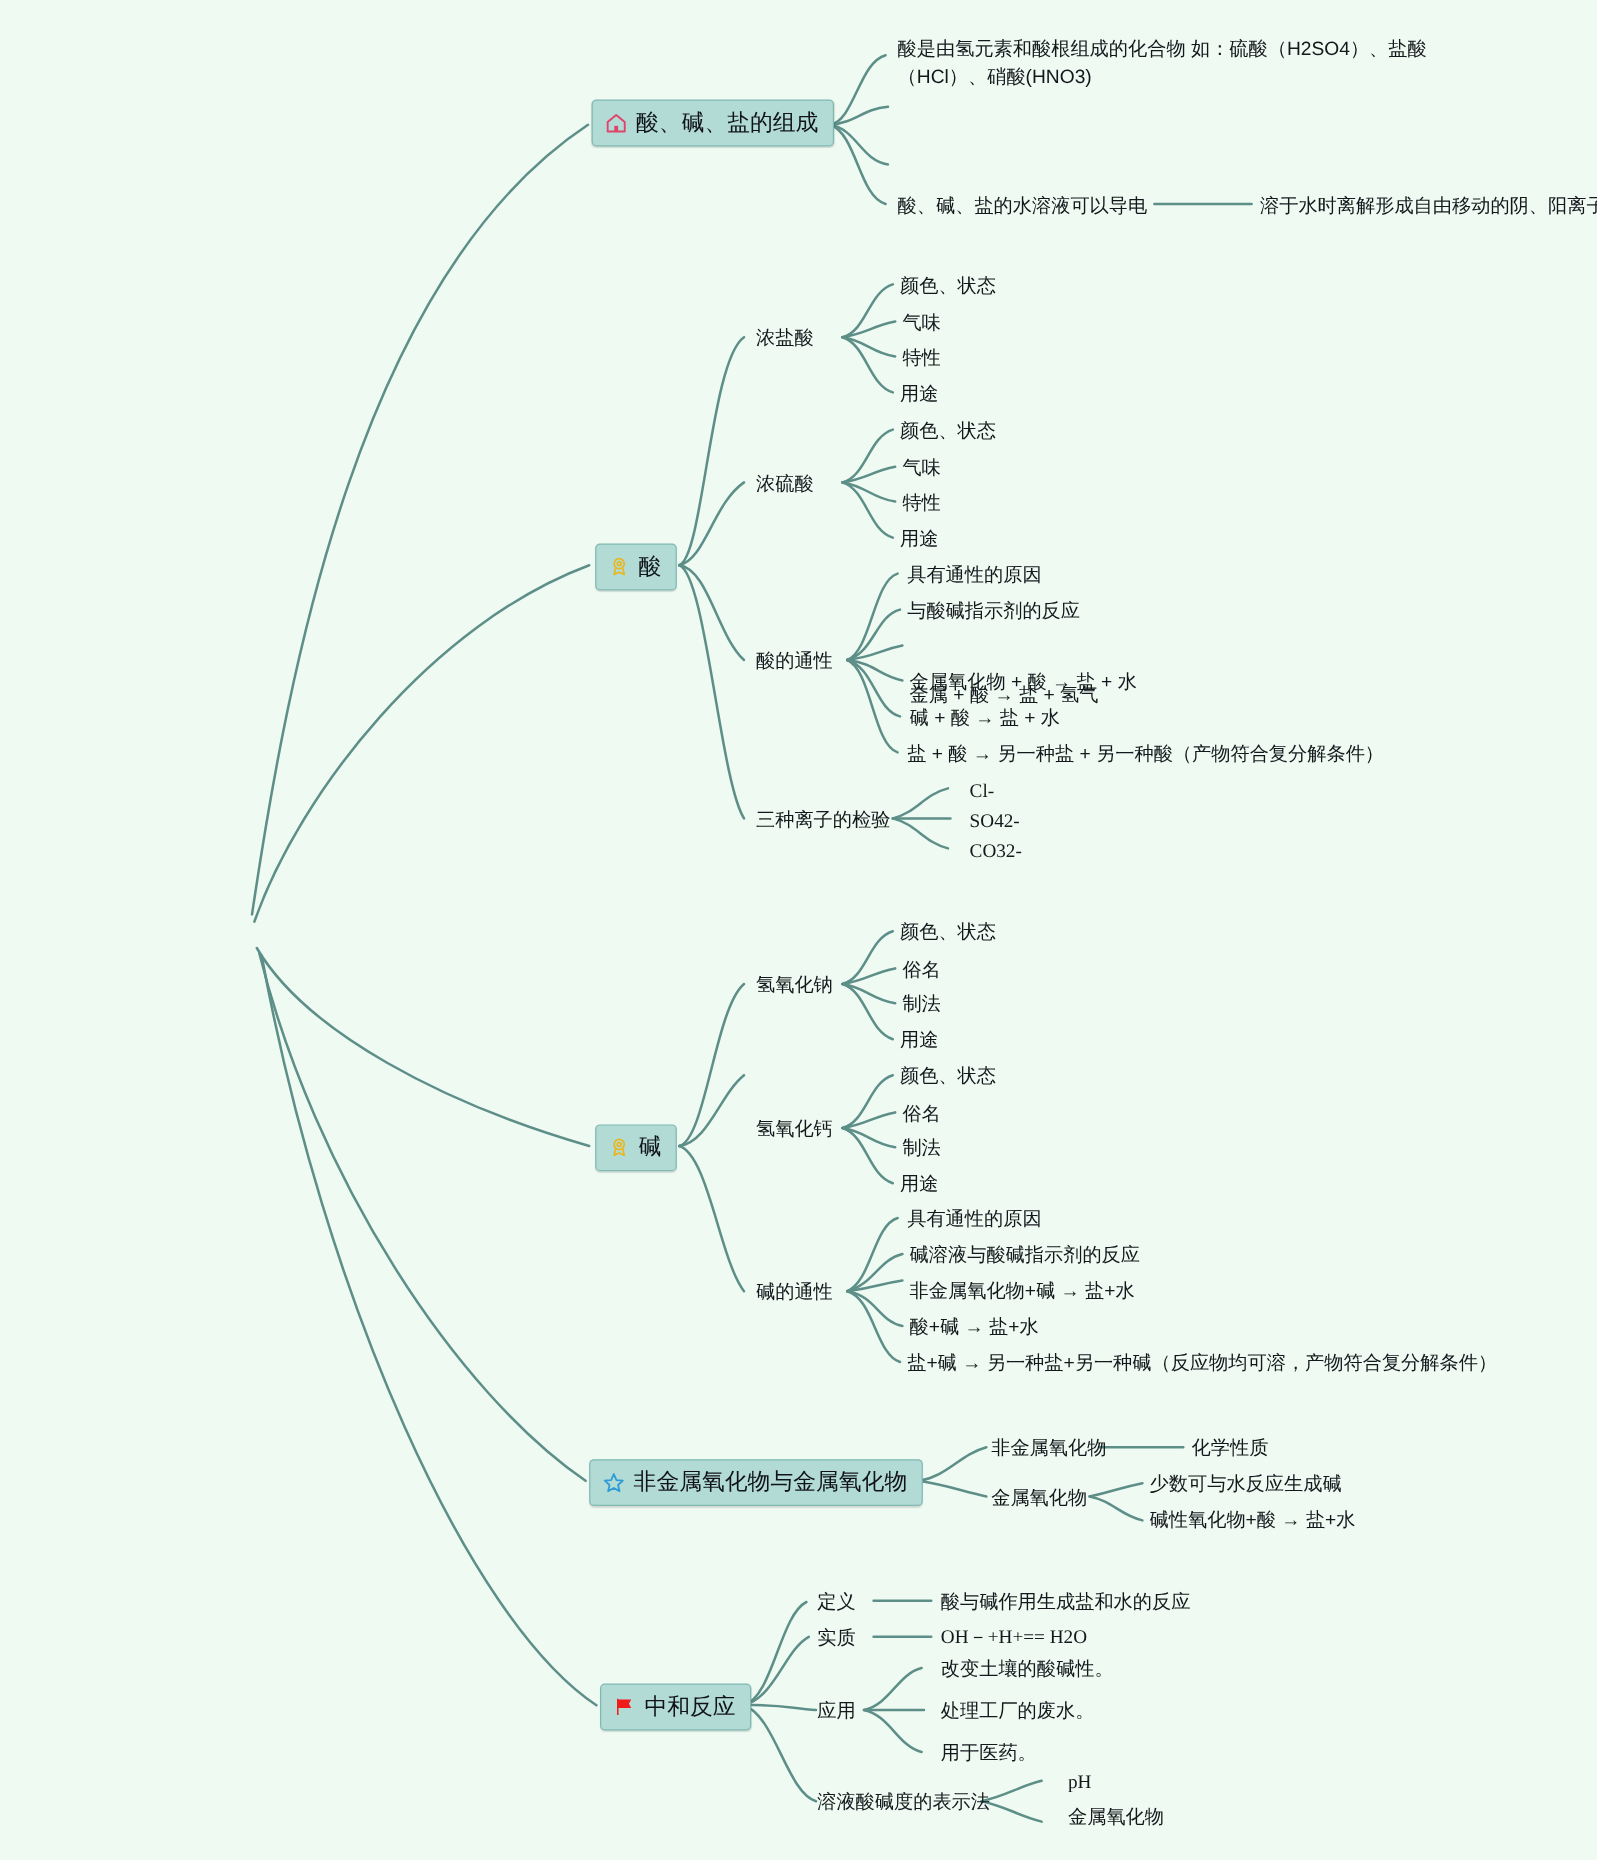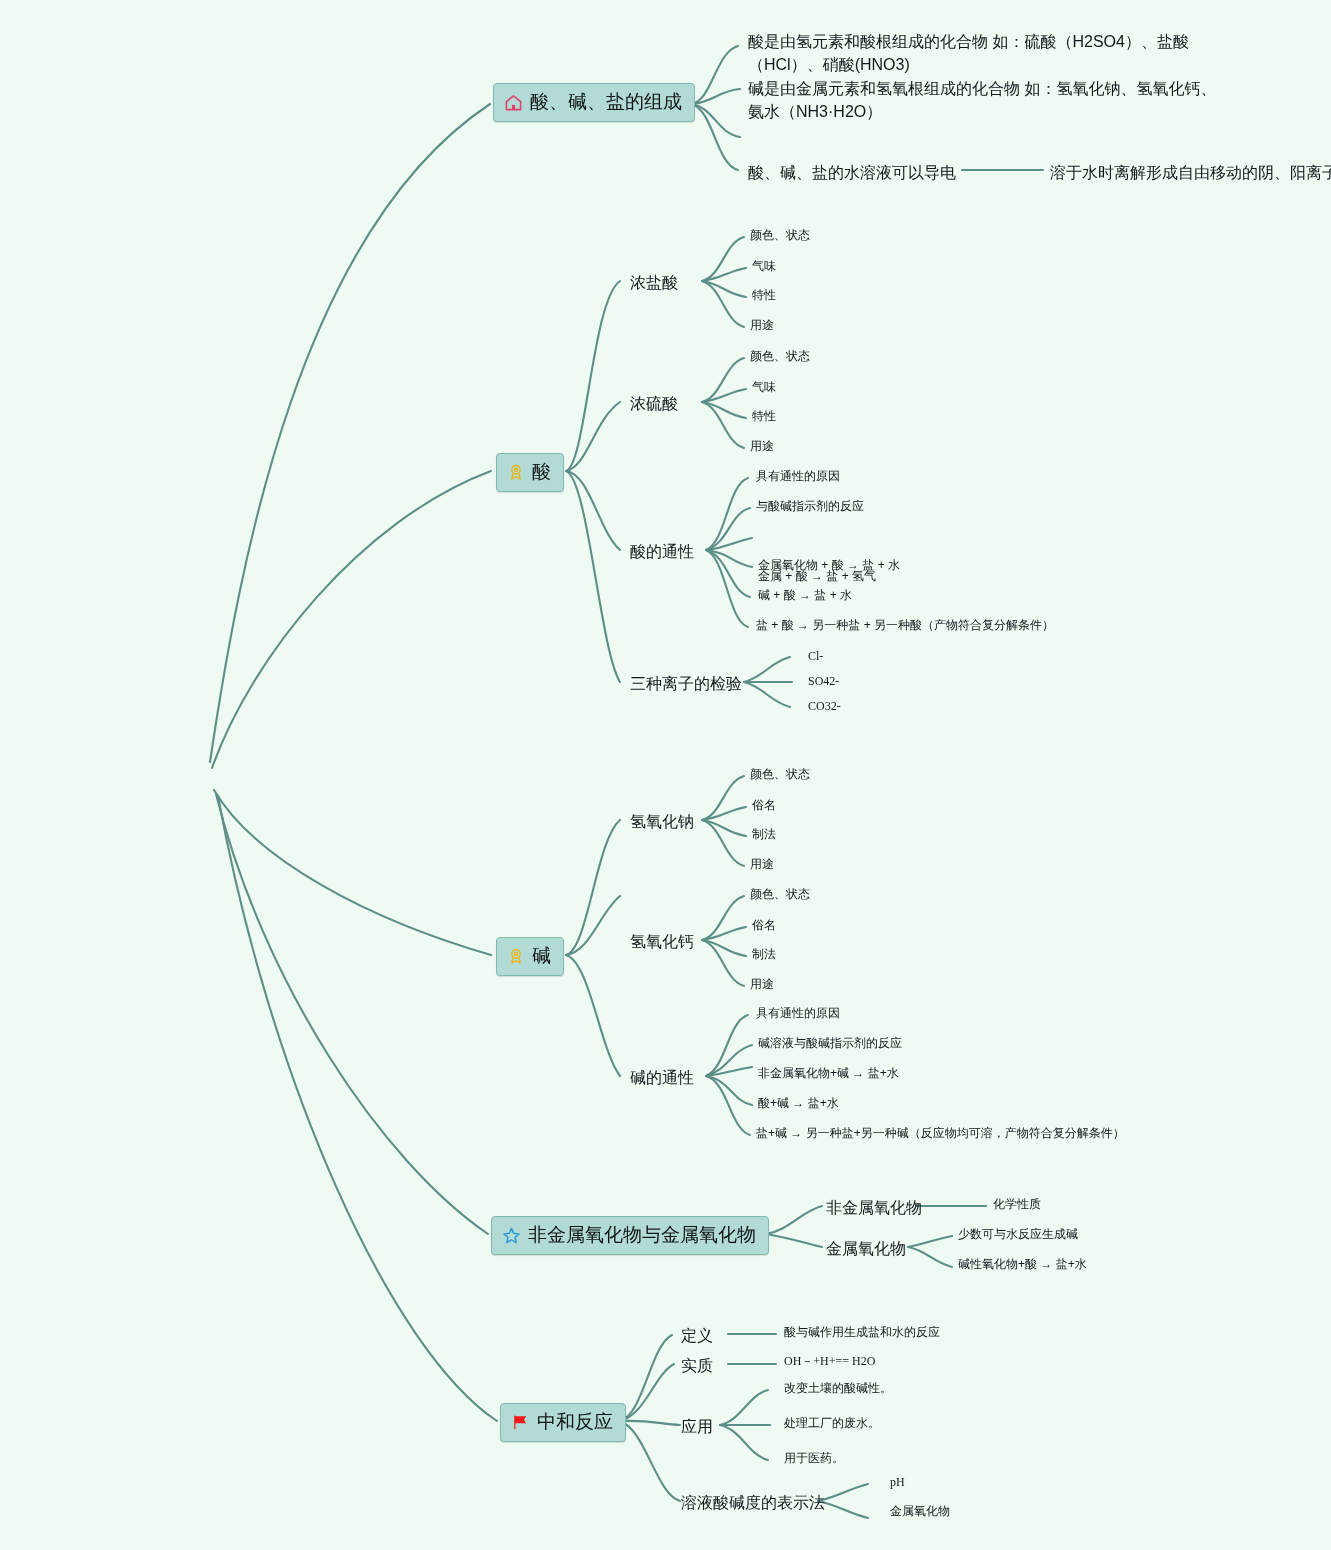--- a/index.html
+++ b/index.html
@@ -50,21 +50,21 @@
   
   .node-text{
     position:absolute;
     font-size:16px;
     color:#14181c;
     white-space:nowrap;
     line-height:1.45;
   }
   .node-text.wrap{white-space:normal;}
   .lvl2{font-size:16px;}
-  .lvl3{font-size:12px;}
+  .lvl3{font-size:16px;}
   .serif{font-family:"Liberation Serif","DejaVu Serif",serif;}
 </style>
 </head>
 <body>
 
 <div id="canvas">
 
   <svg id="wires" viewBox="0 0 1331 1550">
     <g fill="none" stroke="#5d8f88" stroke-width="2.1" stroke-linecap="round">
 
@@ -158,21 +158,20 @@
     <span class="ico">
       <svg width="19" height="19" viewBox="0 0 24 24" fill="none" stroke="#e0446a" stroke-width="2" stroke-linejoin="round">
         <path d="M3 11 L12 3.5 L21 11 V21 H3 Z"></path>
         <rect x="10" y="15" width="4" height="6" fill="#e0446a" stroke="none"></rect>
       </svg>
     </span>
     <span>酸、碱、盐的组成</span>
   </div>
 
   <div class="node-text wrap" style="left:748px; top:30px; width:500px;">酸是由氢元素和酸根组成的化合物 如：硫酸（H2SO4）、盐酸（HCl）、硝酸(HNO3)</div>
-  <div class="node-text wrap" style="left:748px; top:77px; width:470px;">碱是由金属元素和氢氧根组成的化合物 如：氢氧化钠、氢氧化钙、氨水（NH3·H2O）</div>
   <div class="node-text" style="left:748px; top:161px;">酸、碱、盐的水溶液可以导电</div>
   <div class="node-text" style="left:1050px; top:161px;">溶于水时离解形成自由移动的阴、阳离子</div>
 
   <div class="branch-node" style="left:496px; top:453px;">
     <span class="ico">
       <svg width="18" height="18" viewBox="0 0 24 24" fill="none" stroke="#e8b71d" stroke-width="1.9" stroke-linejoin="round">
         <circle cx="12" cy="9" r="5.6"></circle>
         <circle cx="12" cy="9" r="2.1"></circle>
         <path d="M8 14 L6.4 21 L12 18.4 L17.6 21 L16 14"></path>
       </svg>

